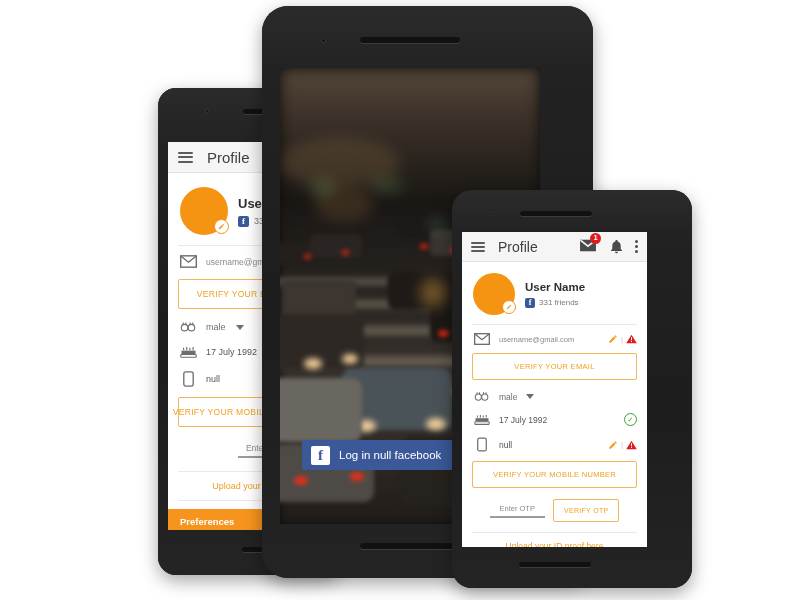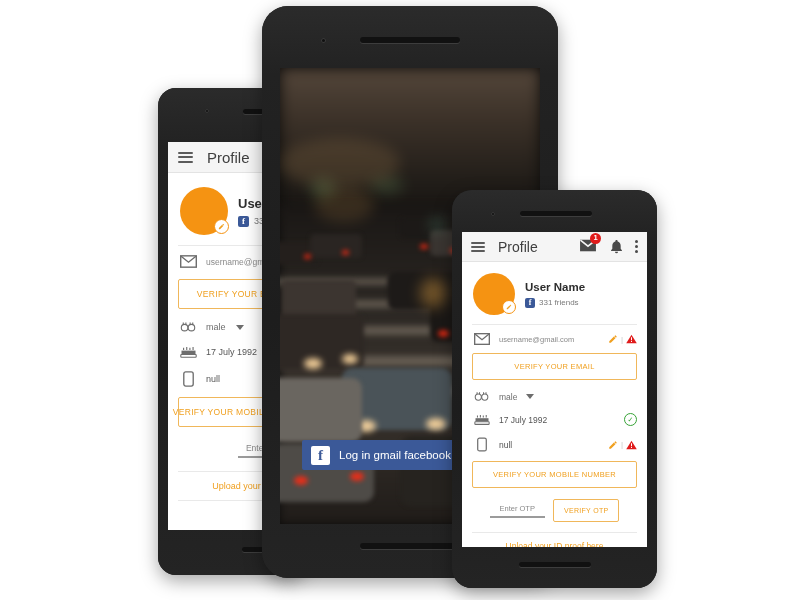--- a/index.html
+++ b/index.html
@@ -5,21 +5,21 @@
   html,body{margin:0;padding:0;}
   body{
     width:800px;height:600px;overflow:hidden;
     background:#ffffff;
     font-family:"Liberation Sans", sans-serif;
     position:relative;
   }
   #stage{position:absolute;left:0;top:0;width:800px;height:600px;}
 
   
-  .phone{position:absolute;background:#1e1e1e;box-shadow:0 6px 18px rgba(0,0,0,.35);}
+  .phone{position:absolute;background:#1e1e1e;box-shadow:0 6px 18px rgba(0,0,0,.35);padding-left:35px;}
   .phone .shell{position:absolute;inset:0;border-radius:18px;background:
      linear-gradient(180deg,#2b2b2b 0%,#222 12%,#1d1d1d 55%,#242424 100%);}
   .camera{position:absolute;border-radius:50%;background:#101010;box-shadow:0 0 0 1px #3a3a3a inset;}
   .earpiece{position:absolute;border-radius:6px;background:#111;box-shadow:0 1px 0 #3d3d3d;}
   .bottomspeaker{position:absolute;border-radius:6px;background:#111;box-shadow:0 1px 0 #3d3d3d;}
   .screen{position:absolute;overflow:hidden;background:#fff;}
 
   
   .appbar{display:flex;align-items:center;background:#f5f5f5;border-bottom:1px solid #e3e3e3;}
   .hamburger{display:flex;flex-direction:column;justify-content:space-between;}
@@ -168,20 +168,23 @@
       <div class="obtn" style="margin:0 10px;height:28px;font-size:8.5px;">VERIFY YOUR MOBILE NUMBER</div>
 
       <div class="otprow" style="margin-top:16px;">
         <div class="otpfield" style="font-size:8.5px;padding:0 8px 3px 8px;margin-left:48px;" title="Enter OTP">Enter OTP</div>
       </div>
 
       <div class="divider" style="margin:13px 10px 0 10px;"></div>
       <div class="uplink" style="font-size:9px;padding:9px 0;margin-left:44px;">Upload your ID proof here</div>
       <div class="divider" style="margin:0 10px;"></div>
 
+      <div class="prefbar" style="margin-top:8px;height:24px;padding-left:12px;">
+        <span style="font-size:9.5px;">Preferences</span>
+      </div>
     </div>
   </div>
 
   <div class="phone" style="left:262px;top:6px;width:296px;height:572px;border-radius:26px;">
     <div class="shell" style="border-radius:26px;"></div>
     <div class="camera" style="left:59px;top:32px;width:5px;height:5px;"></div>
     <div class="earpiece" style="left:98px;top:31px;width:100px;height:6px;"></div>
     <div class="bottomspeaker" style="left:98px;top:537px;width:100px;height:6px;"></div>
 
     <div class="screen" style="left:18px;top:62px;width:260px;height:456px;">
@@ -231,21 +234,21 @@
           <div class="car" style="left:120px;top:368px;width:130px;height:70px;background:#26231f;border-radius:12px;"></div>
           <div class="tail" style="left:176px;top:404px;width:12px;height:8px;"></div>
           <div class="glow" style="left:34px;top:120px;width:60px;height:34px;background:#a1773f;opacity:.22;"></div>
           <div class="glow" style="left:0px;top:70px;width:120px;height:50px;background:#8a6c45;opacity:.28;"></div>
         </div>
 
         <div style="position:absolute;left:22px;top:372px;display:flex;">
           <div class="sbtn fb" style="height:30px;padding-right:12px;">
             <span class="sico" style="width:19px;height:19px;margin:0 9px;border-radius:2px;color:#3b5998;
                          font-family:'Liberation Serif',serif;font-weight:700;font-size:15px;line-height:1;">f</span>
-            <span style="font-size:11.5px;">Log in gmail facebook</span>
+            <span style="font-size:11.5px;">Log in null facebook</span>
           </div>
           <div class="sbtn li" style="height:30px;margin-left:6px;padding-right:12px;">
             <span style="margin:0 8px 0 10px;color:#fff;font-weight:700;font-size:15px;
                          font-family:'Liberation Sans',sans-serif;">in</span>
             <span style="font-size:11.5px;">Log in with linkedin</span>
           </div>
         </div>
 
       </div>
     </div>

